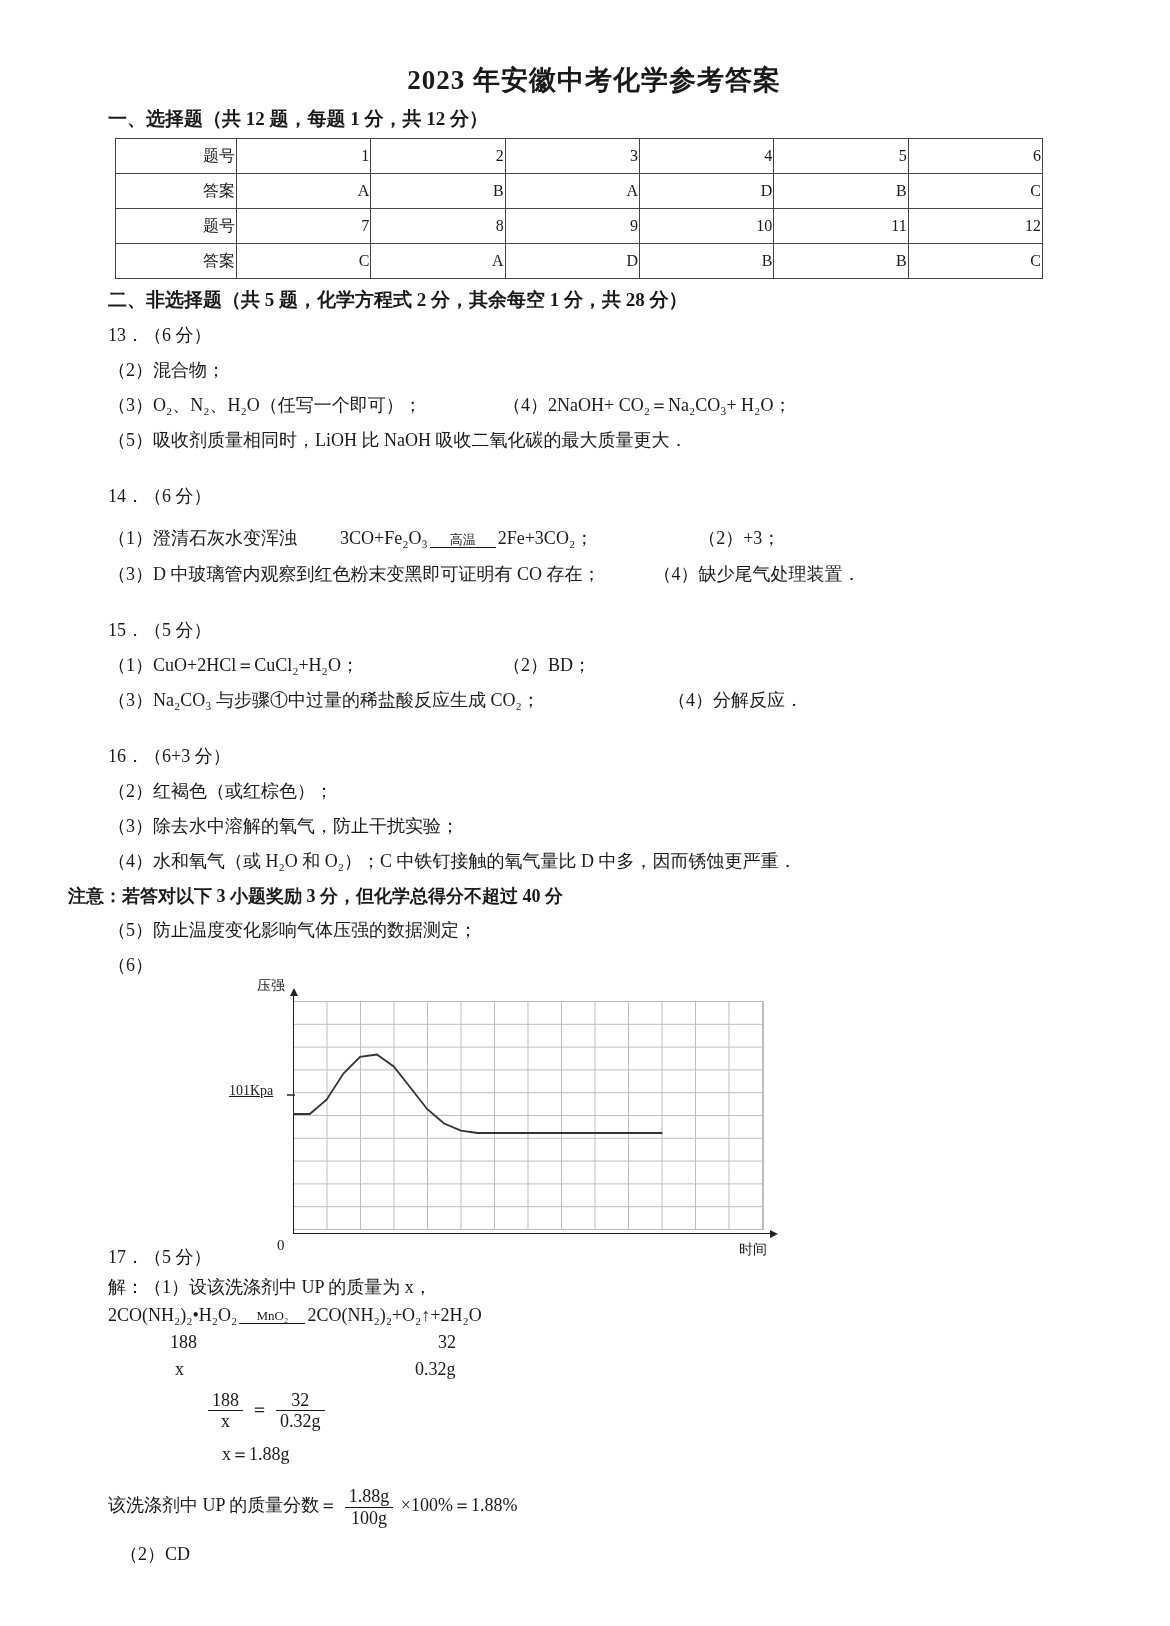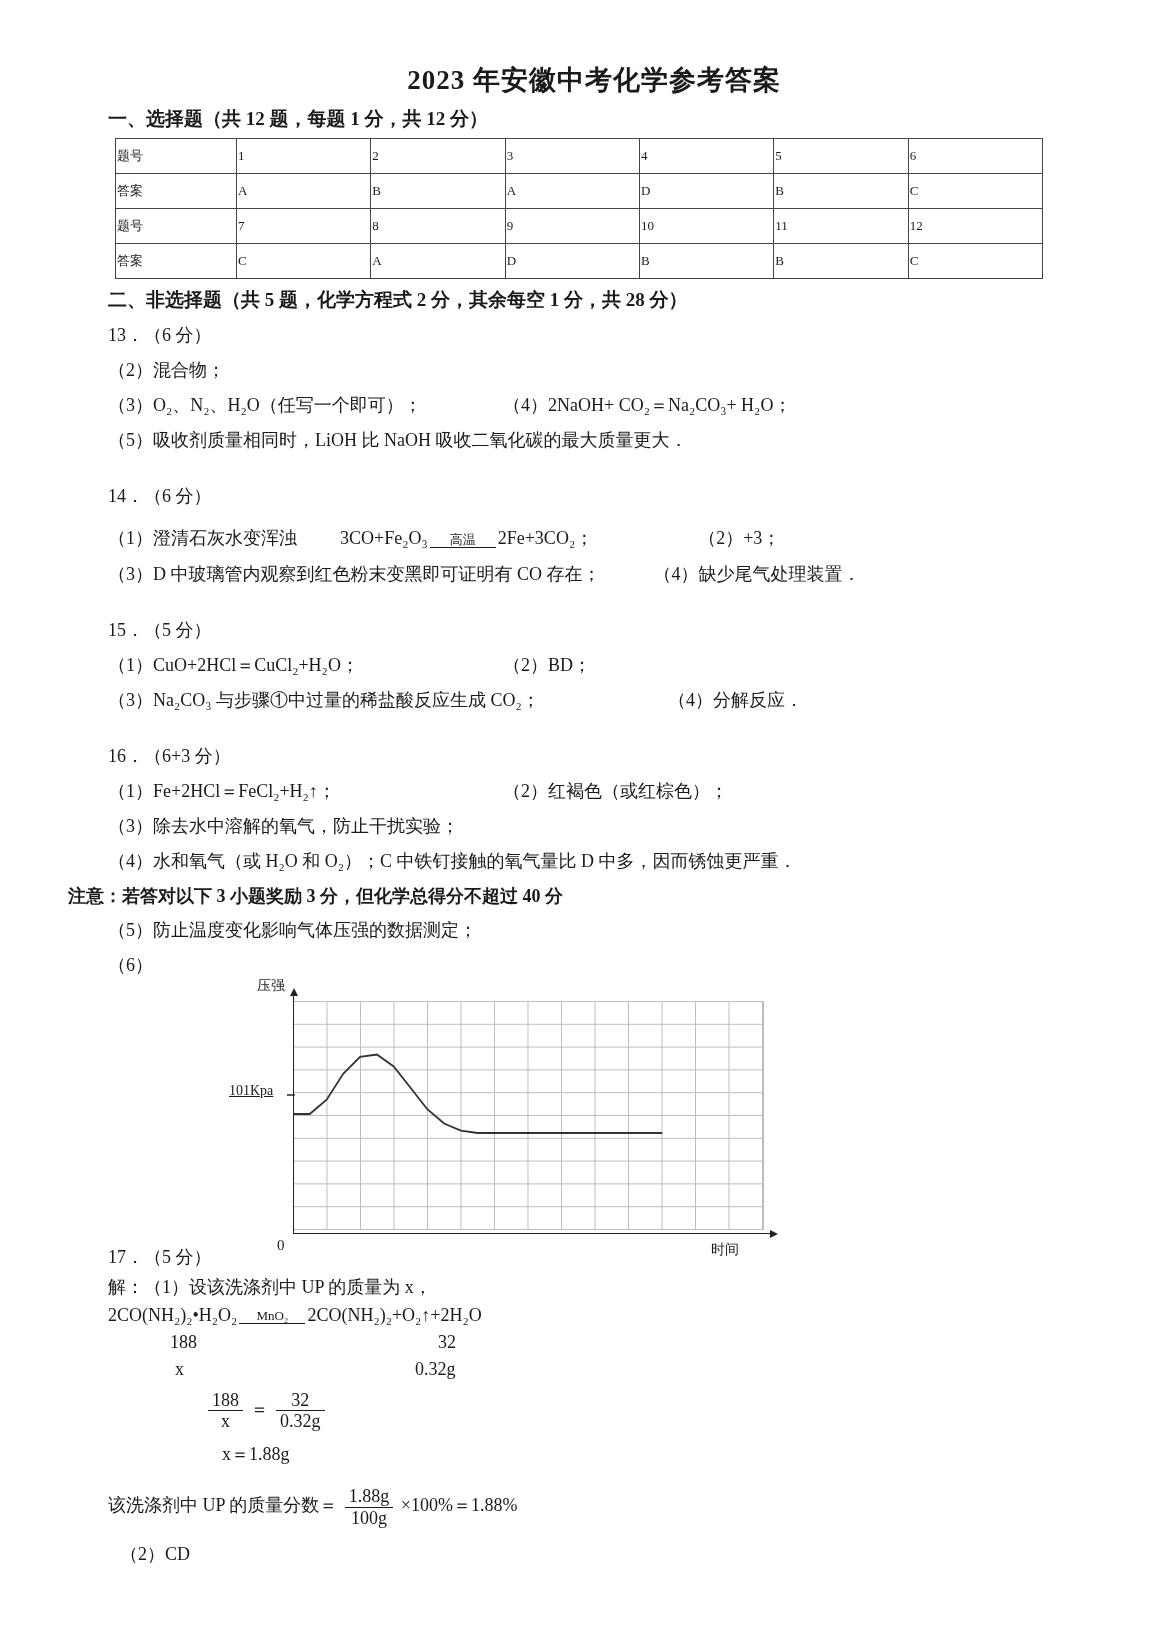--- a/index.html
+++ b/index.html
@@ -38,22 +38,22 @@
   }
   .ans-table {
     border-collapse: collapse;
     margin-left: 115px;
     width: 928px;
     table-layout: fixed;
   }
   .ans-table td {
     border: 1px solid #444;
     height: 32px;
-    font-size: 13px;
-    text-align: left;
+    font-size: 16px;
+    text-align: right;
     vertical-align: middle;
     font-family: "Liberation Serif", serif;
   }
   .ans-table td.lbl {
     width: 118px;
   }
   .body-line {
     font-size: 18px;
     margin-left: 108px;
     margin-top: 9px;
@@ -138,21 +138,21 @@
     border-left: 8px solid #222;
   }
   .lbl-y {
     position: absolute;
     left: 22px; top: -8px;
     font-size: 14px;
     text-align: right;
   }
   .lbl-x {
     position: absolute;
-    left: 476px; top: 256px;
+    left: 504px; top: 256px;
     font-size: 14px;
   }
   .lbl-101 {
     position: absolute;
     left: -6px; top: 98px;
     font-size: 14px;
     text-decoration: underline;
   }
   .lbl-origin {
     position: absolute;
@@ -253,21 +253,20 @@
     <span class="col-a">（1）CuO+2HCl＝CuCl₂+H₂O；</span>
     <span>（2）BD；</span>
   </div>
   <div class="body-line two-col">
     <span style="width:560px">（3）Na₂CO₃ 与步骤①中过量的稀盐酸反应生成 CO₂；</span>
     <span>（4）分解反应．</span>
   </div>
 
   <div class="body-line" style="margin-top:30px">16．（6+3 分）</div>
   <div class="body-line two-col">
-    <span class="col-a">（1）Fe+2HCl＝FeCl₂+H₂↑；</span>
     <span>（2）红褐色（或红棕色）；</span>
   </div>
   <div class="body-line">（3）除去水中溶解的氧气，防止干扰实验；</div>
   <div class="body-line">（4）水和氧气（或 H₂O 和 O₂）；C 中铁钉接触的氧气量比 D 中多，因而锈蚀更严重．</div>
   <div class="bold-note">注意：若答对以下 3 小题奖励 3 分，但化学总得分不超过 40 分</div>
   <div class="body-line">（5）防止温度变化影响气体压强的数据测定；</div>
   <div class="body-line">（6）</div>
 
   <div class="chart-wrap">
     <div class="chart-grid"></div>

